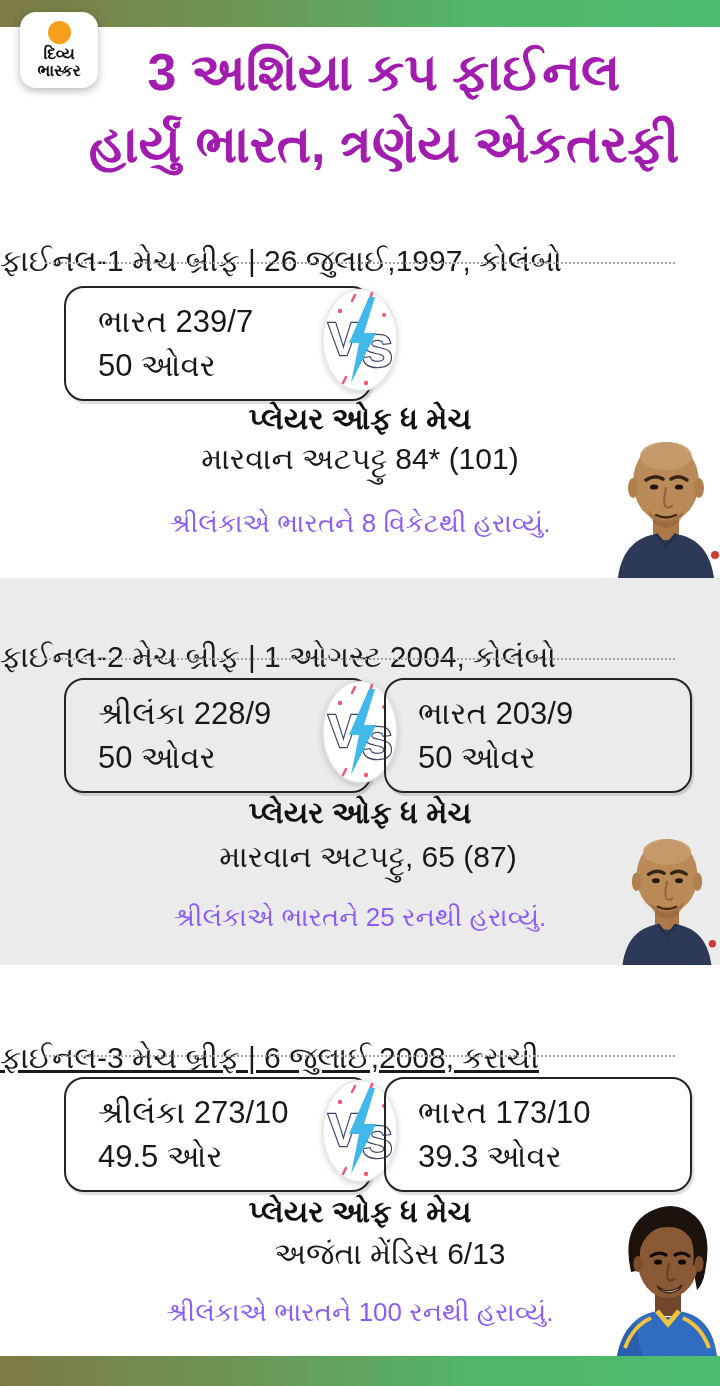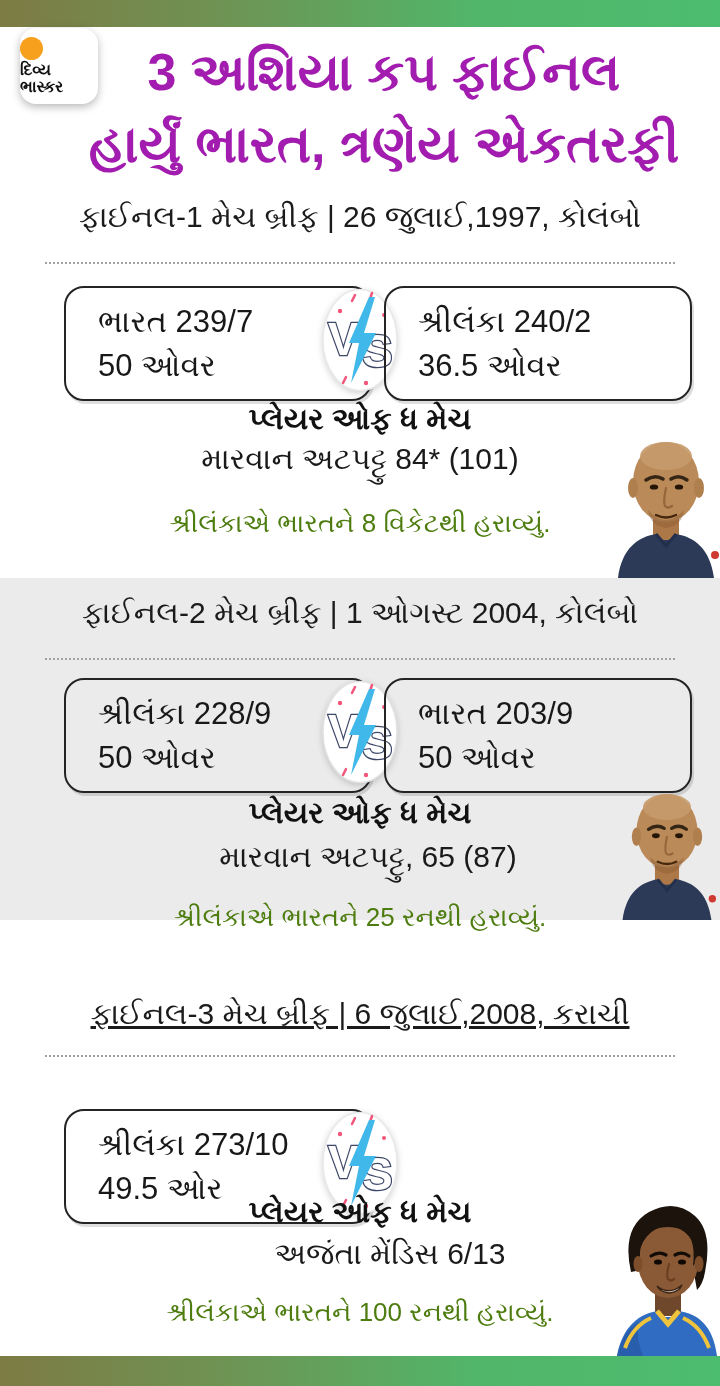--- a/index.html
+++ b/index.html
@@ -9,66 +9,66 @@
   }
   
   .topbar,.bottombar{
     position:absolute;left:0;width:720px;
     background:linear-gradient(90deg,#7d7b44 0%,#6e9454 32%,#52b569 65%,#4cbc6e 100%);
   }
   .topbar{top:0;height:27px;}
   .bottombar{top:1356px;height:30px;}
   
   .logo{
-    position:absolute;left:20px;top:28px;width:78px;height:76px;background:#ffffff;
+    position:absolute;left:20px;top:12px;width:78px;height:76px;background:#ffffff;
     border-radius:16px;box-shadow:0 3px 8px rgba(0,0,0,.28);
-    display:flex;flex-direction:column;align-items:flex-start;justify-content:center;
+    display:flex;flex-direction:column;align-items:center;justify-content:center;
   }
   .logo-dot{width:23px;height:23px;border-radius:50%;background:#f6a01d;margin-bottom:2px;}
   .logo-name{font-size:16px;font-weight:800;line-height:1.04;color:#101010;letter-spacing:-.3px;}
   
   .headline{position:absolute;left:52px;right:4px;text-align:center;font-size:52px;font-weight:800;color:#a21caf;line-height:64px;white-space:nowrap;}
   .headline.l1{top:40px;}
   .headline.l2{top:112px;}
   
   .sec{position:absolute;left:0;width:720px;}
   #sec1{top:186px;height:392px;}
-  #sec2{top:578px;height:342px;background:#ebebeb;}
+  #sec2{top:578px;height:387px;background:#ebebeb;}
   #sec3{top:965px;height:391px;}
-  .sec-header{position:absolute;left:0;width:100%;text-align:center;font-size:30px;font-weight:500;color:#1b1b1b;white-space:nowrap;}
+  .sec-header{position:absolute;left:0;width:100%;font-size:30px;font-weight:500;color:#1b1b1b;white-space:nowrap;margin-top:44px;}
   #sec1 .sec-header{top:14px;}
   #sec2 .sec-header{top:18px;}
   #sec3 .sec-header{top:32px;text-decoration:underline;}
   .dotted{position:absolute;left:45px;width:630px;height:0;border-top:2px dotted #a2a2a2;}
   #sec1 .dotted{top:76px;}
   #sec2 .dotted{top:80px;}
   #sec3 .dotted{top:90px;}
   .cards{position:absolute;left:0;width:100%;height:116px;}
   #sec1 .cards{top:100px;}
   #sec2 .cards{top:100px;}
-  #sec3 .cards{top:112px;margin-top:32px;}
+  #sec3 .cards{top:112px;}
   .card{
     position:absolute;top:0;width:272px;height:111px;border:2.5px solid #242424;border-radius:20px;
     display:flex;flex-direction:column;align-items:flex-start;justify-content:center;
     box-shadow:2px 3px 0 rgba(0,0,0,.13);background:transparent;padding-left:32px;
   }
   .card.left{left:64px;}
   .card.right{left:384px;}
   .card-line{font-size:31px;line-height:44px;color:#181818;white-space:nowrap;}
   .vs{position:absolute;left:321px;top:2px;width:78px;height:104px;}
   .vs svg{filter:drop-shadow(0 2px 3px rgba(0,0,0,.18));}
   .potm-heading{position:absolute;left:0;width:100%;text-align:center;font-size:30px;font-weight:800;color:#111111;white-space:nowrap;}
   #sec1 .potm-heading{top:216px;}
   #sec2 .potm-heading{top:218px;}
   #sec3 .potm-heading{top:230px;}
   .potm-player{position:absolute;left:0;width:100%;text-align:center;font-size:30px;font-weight:400;color:#1a1a1a;white-space:nowrap;}
   #sec1 .potm-player{top:256px;}
   #sec2 .potm-player{top:262px;padding-left:8px;}
   #sec3 .potm-player{top:272px;margin-left:30px;}
-  .result{position:absolute;left:0;width:100%;text-align:center;font-size:26px;font-weight:400;color:#4d7c0f;white-space:nowrap;}
+  .result{position:absolute;left:0;width:100%;text-align:center;font-size:26px;font-weight:400;color:#8b5cf6;white-space:nowrap;}
   #sec1 .result{top:322px;}
   #sec2 .result{top:324px;}
   #sec3 .result{top:332px;}
   .photo{position:absolute;right:0;bottom:0;}
   #sec1 .photo{width:108px;height:148px;}
   #sec2 .photo{width:106px;height:137px;}
   #sec3 .photo{width:107px;height:158px;}
   .photo svg{display:block;width:100%;height:100%;}
 </style>
 </head>
@@ -101,24 +101,20 @@
           <circle cx="19" cy="23" r="2.2" fill="#f2557a"></circle>
           <path d="M31,13 l3,-6" stroke="#f2557a" stroke-width="2.5" stroke-linecap="round"></path>
           <path d="M49,11 l2,-6" stroke="#f2557a" stroke-width="2.5" stroke-linecap="round"></path>
           <circle cx="63" cy="27" r="2" fill="#f2557a"></circle>
           <path d="M25,89 l-3,6" stroke="#f2557a" stroke-width="2.5" stroke-linecap="round"></path>
           <circle cx="45" cy="95" r="2.2" fill="#f2557a"></circle>
           <text x="7" y="67" font-size="46" font-weight="bold" fill="#ffffff" stroke="#3d4768" stroke-width="2.4" style="paint-order:stroke">V</text>
           <text x="41" y="79" font-size="46" font-weight="bold" fill="#ffffff" stroke="#3d4768" stroke-width="2.4" style="paint-order:stroke">S</text>
           <path d="M48,9 L28,55 L38,55 L30,95 L55,45 L43,45 L54,9 Z" fill="#41b8ea"></path>
         </svg>
-      </div>
-      <div class="card right">
-        <div class="card-line">શ્રીલંકા 240/2</div>
-        <div class="card-line">36.5 ઓવર</div>
       </div>
     </div>
     <div class="potm-heading">પ્લેયર ઓફ ધ મેચ</div>
     <div class="potm-player">મારવાન અટપટ્ટુ 84* (101)</div>
     <div class="result">શ્રીલંકાએ ભારતને 8 વિકેટથી હરાવ્યું.</div>
     <div class="photo">
       <svg viewBox="0 0 108 148" preserveAspectRatio="xMidYMax meet">
         <rect x="41" y="82" width="26" height="30" fill="#ad7848"></rect>
         <path d="M6,148 C10,118 26,107 44,104 C48,112 60,112 64,104 C82,107 98,118 102,148 Z" fill="#2c3a58"></path>
         <path d="M44,104 L54,116 L64,104" fill="none" stroke="#22304c" stroke-width="3"></path>
@@ -203,20 +199,24 @@
           <circle cx="19" cy="23" r="2.2" fill="#f2557a"></circle>
           <path d="M31,13 l3,-6" stroke="#f2557a" stroke-width="2.5" stroke-linecap="round"></path>
           <path d="M49,11 l2,-6" stroke="#f2557a" stroke-width="2.5" stroke-linecap="round"></path>
           <circle cx="63" cy="27" r="2" fill="#f2557a"></circle>
           <path d="M25,89 l-3,6" stroke="#f2557a" stroke-width="2.5" stroke-linecap="round"></path>
           <circle cx="45" cy="95" r="2.2" fill="#f2557a"></circle>
           <text x="7" y="67" font-size="46" font-weight="bold" fill="#ffffff" stroke="#3d4768" stroke-width="2.4" style="paint-order:stroke">V</text>
           <text x="41" y="79" font-size="46" font-weight="bold" fill="#ffffff" stroke="#3d4768" stroke-width="2.4" style="paint-order:stroke">S</text>
           <path d="M48,9 L28,55 L38,55 L30,95 L55,45 L43,45 L54,9 Z" fill="#41b8ea"></path>
         </svg>
+      </div>
+      <div class="card right">
+        <div class="card-line">ભારત 173/10</div>
+        <div class="card-line">39.3 ઓવર</div>
       </div>
     </div>
     <div class="potm-heading">પ્લેયર ઓફ ધ મેચ</div>
     <div class="potm-player">અજંતા મેંડિસ 6/13</div>
     <div class="result">શ્રીલંકાએ ભારતને 100 રનથી હરાવ્યું.</div>
     <div class="photo">
       <svg viewBox="0 0 107 158" preserveAspectRatio="xMidYMax meet">
         <path d="M18,74 Q8,30 36,14 Q62,0 82,18 Q100,34 92,74 Q90,86 84,92 L80,70 Q54,84 28,72 Z" fill="#1c130d"></path>
         <rect x="42" y="92" width="26" height="26" fill="#6f472a"></rect>
         <ellipse cx="55" cy="64" rx="30" ry="36" fill="#8a5a36"></ellipse>

